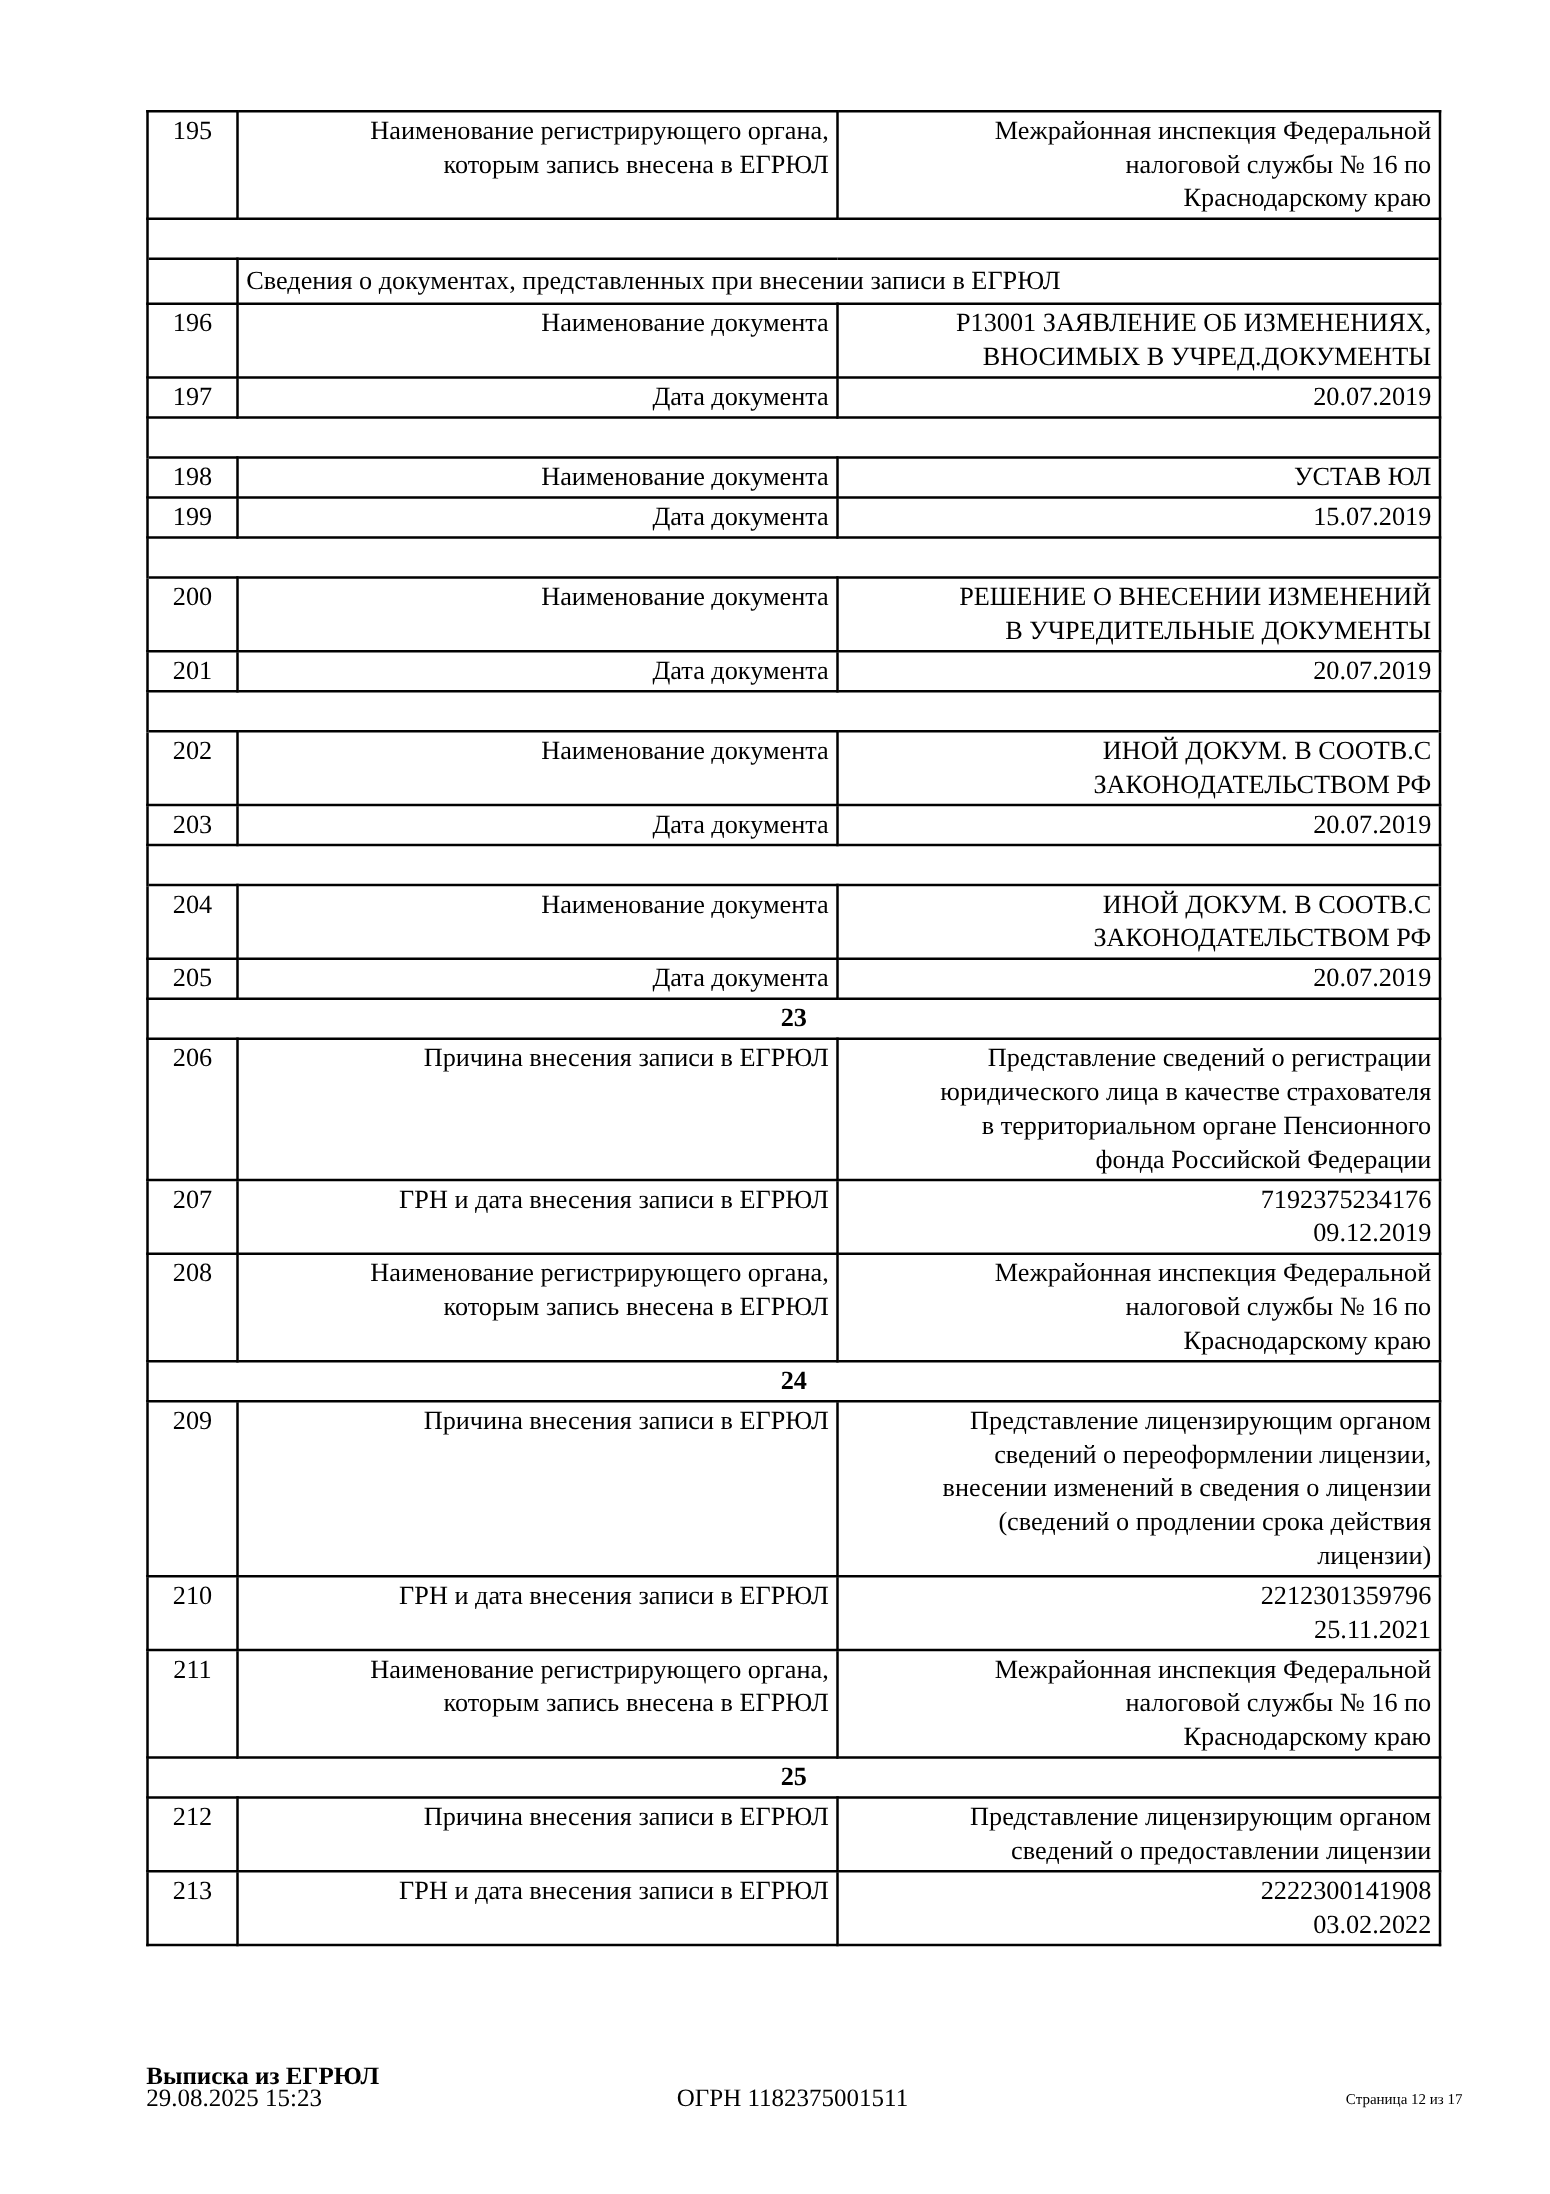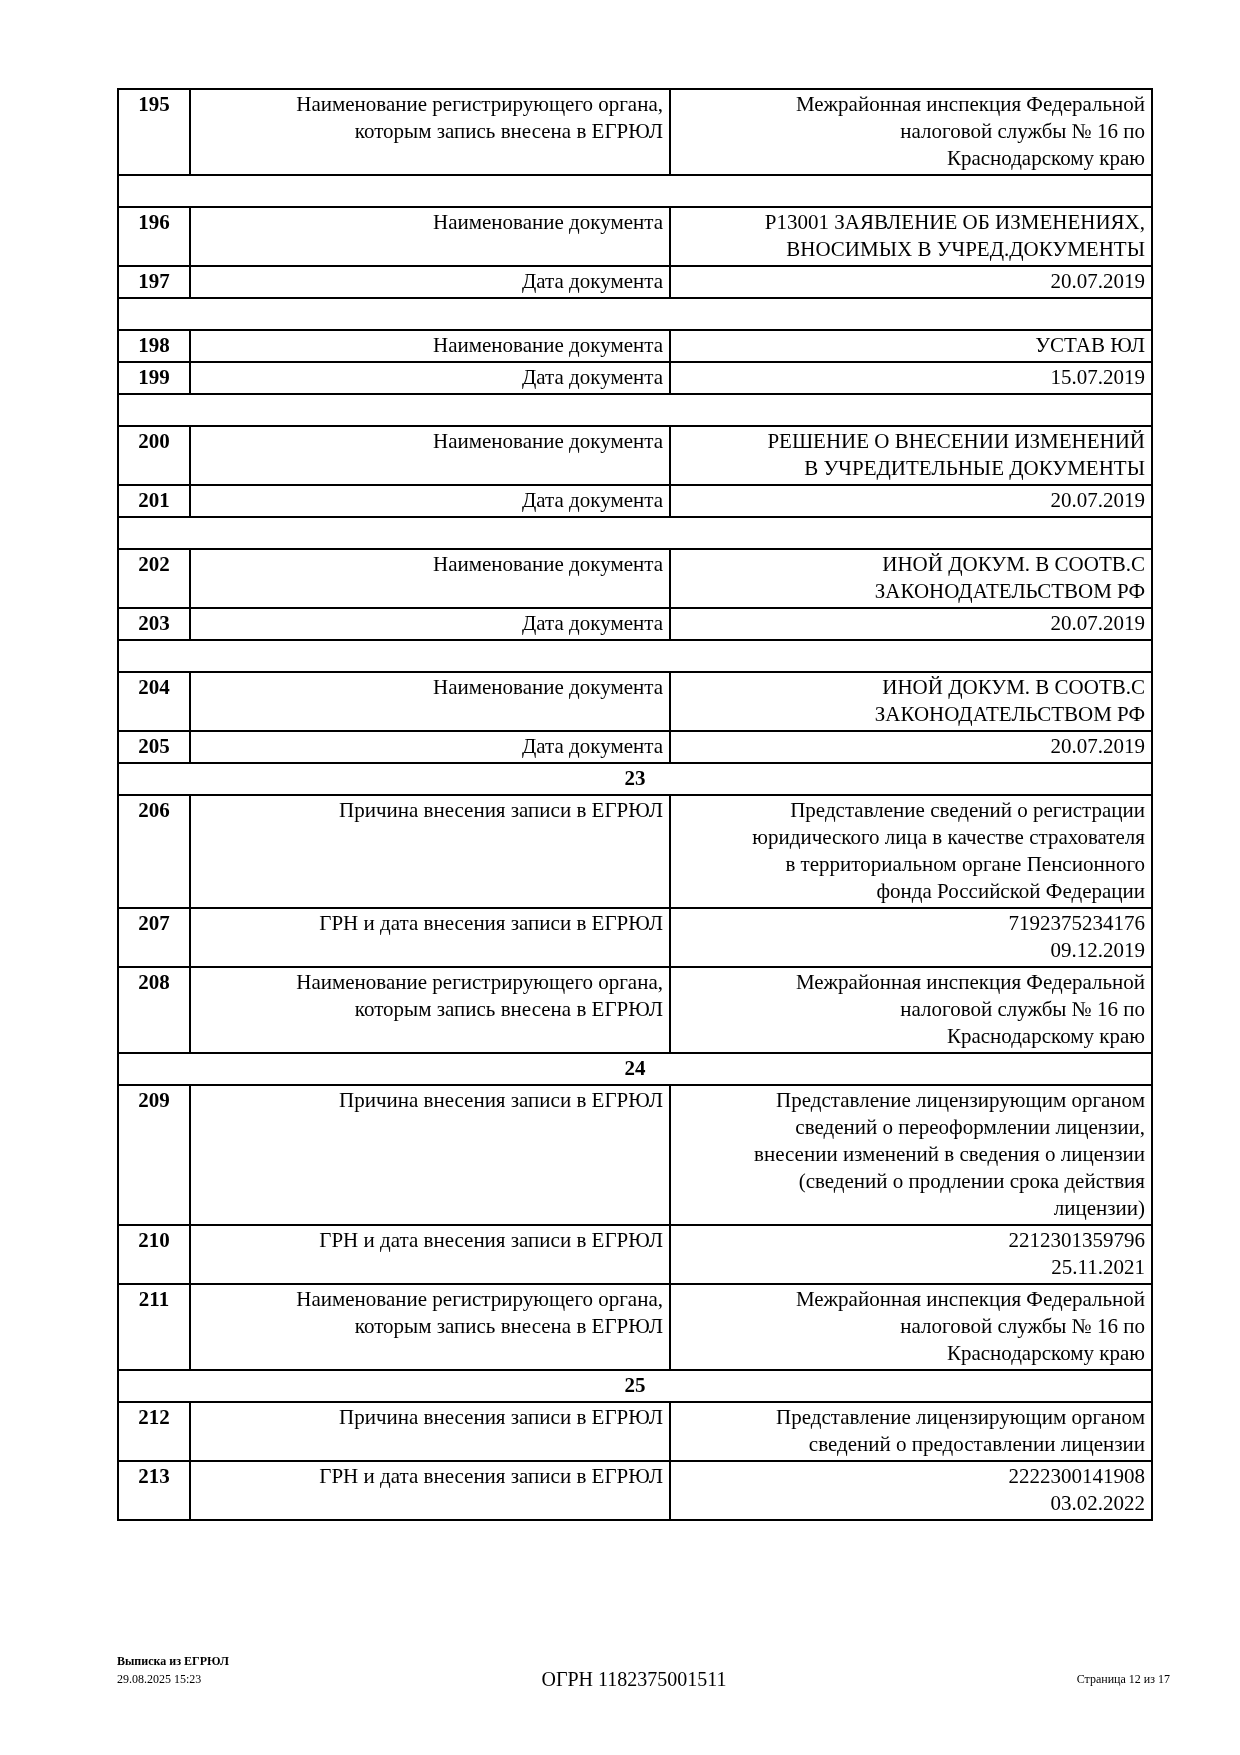--- a/index.html
+++ b/index.html
@@ -29,21 +29,20 @@
   .doc-table td {
     border: 2px solid #000000;
     vertical-align: top;
     padding: 1px 6px 2px 6px;
     overflow: hidden;
   }
   .doc-table td.num {
     text-align: center;
     padding-left: 2px;
     padding-right: 2px;
-    font-weight: bold;
   }
   .doc-table td.label,
   .doc-table td.value {
     white-space: pre-line;
     text-align: right;
   }
   .doc-table tr.spacer-row td {
     border-top: none;
     border-bottom: none;
     height: 30px;
@@ -56,21 +55,21 @@
     text-align: center;
     font-weight: bold;
     padding: 1px 6px 2px 6px;
   }
 
   
   .footer-left {
     position: absolute;
     left: 117px;
     top: 1652px;
-    font-size: 12px;
+    font-size: 20px;
     line-height: 18px;
     white-space: nowrap;
   }
   .footer-left .doc-type { font-weight: bold; }
   .footer-center {
     position: absolute;
     left: 117px;
     top: 1670px;
     width: 1034px;
     text-align: center;
@@ -102,20 +101,24 @@
       <td class="label">Наименование регистрирующего органа,
 которым запись внесена в ЕГРЮЛ</td>
       <td class="value">Межрайонная инспекция Федеральной
 налоговой службы № 16 по
 Краснодарскому краю</td>
     </tr>
     <tr class="spacer-row">
       <td colspan="3"></td>
     </tr>
     <tr>
+      <td class="num"></td>
+      <td class="subheader" colspan="2">Сведения о документах, представленных при внесении записи в ЕГРЮЛ</td>
+    </tr>
+    <tr>
       <td class="num">196</td>
       <td class="label">Наименование документа</td>
       <td class="value">Р13001 ЗАЯВЛЕНИЕ ОБ ИЗМЕНЕНИЯХ,
 ВНОСИМЫХ В УЧРЕД.ДОКУМЕНТЫ</td>
     </tr>
     <tr>
       <td class="num">197</td>
       <td class="label">Дата документа</td>
       <td class="value">20.07.2019</td>
     </tr>

